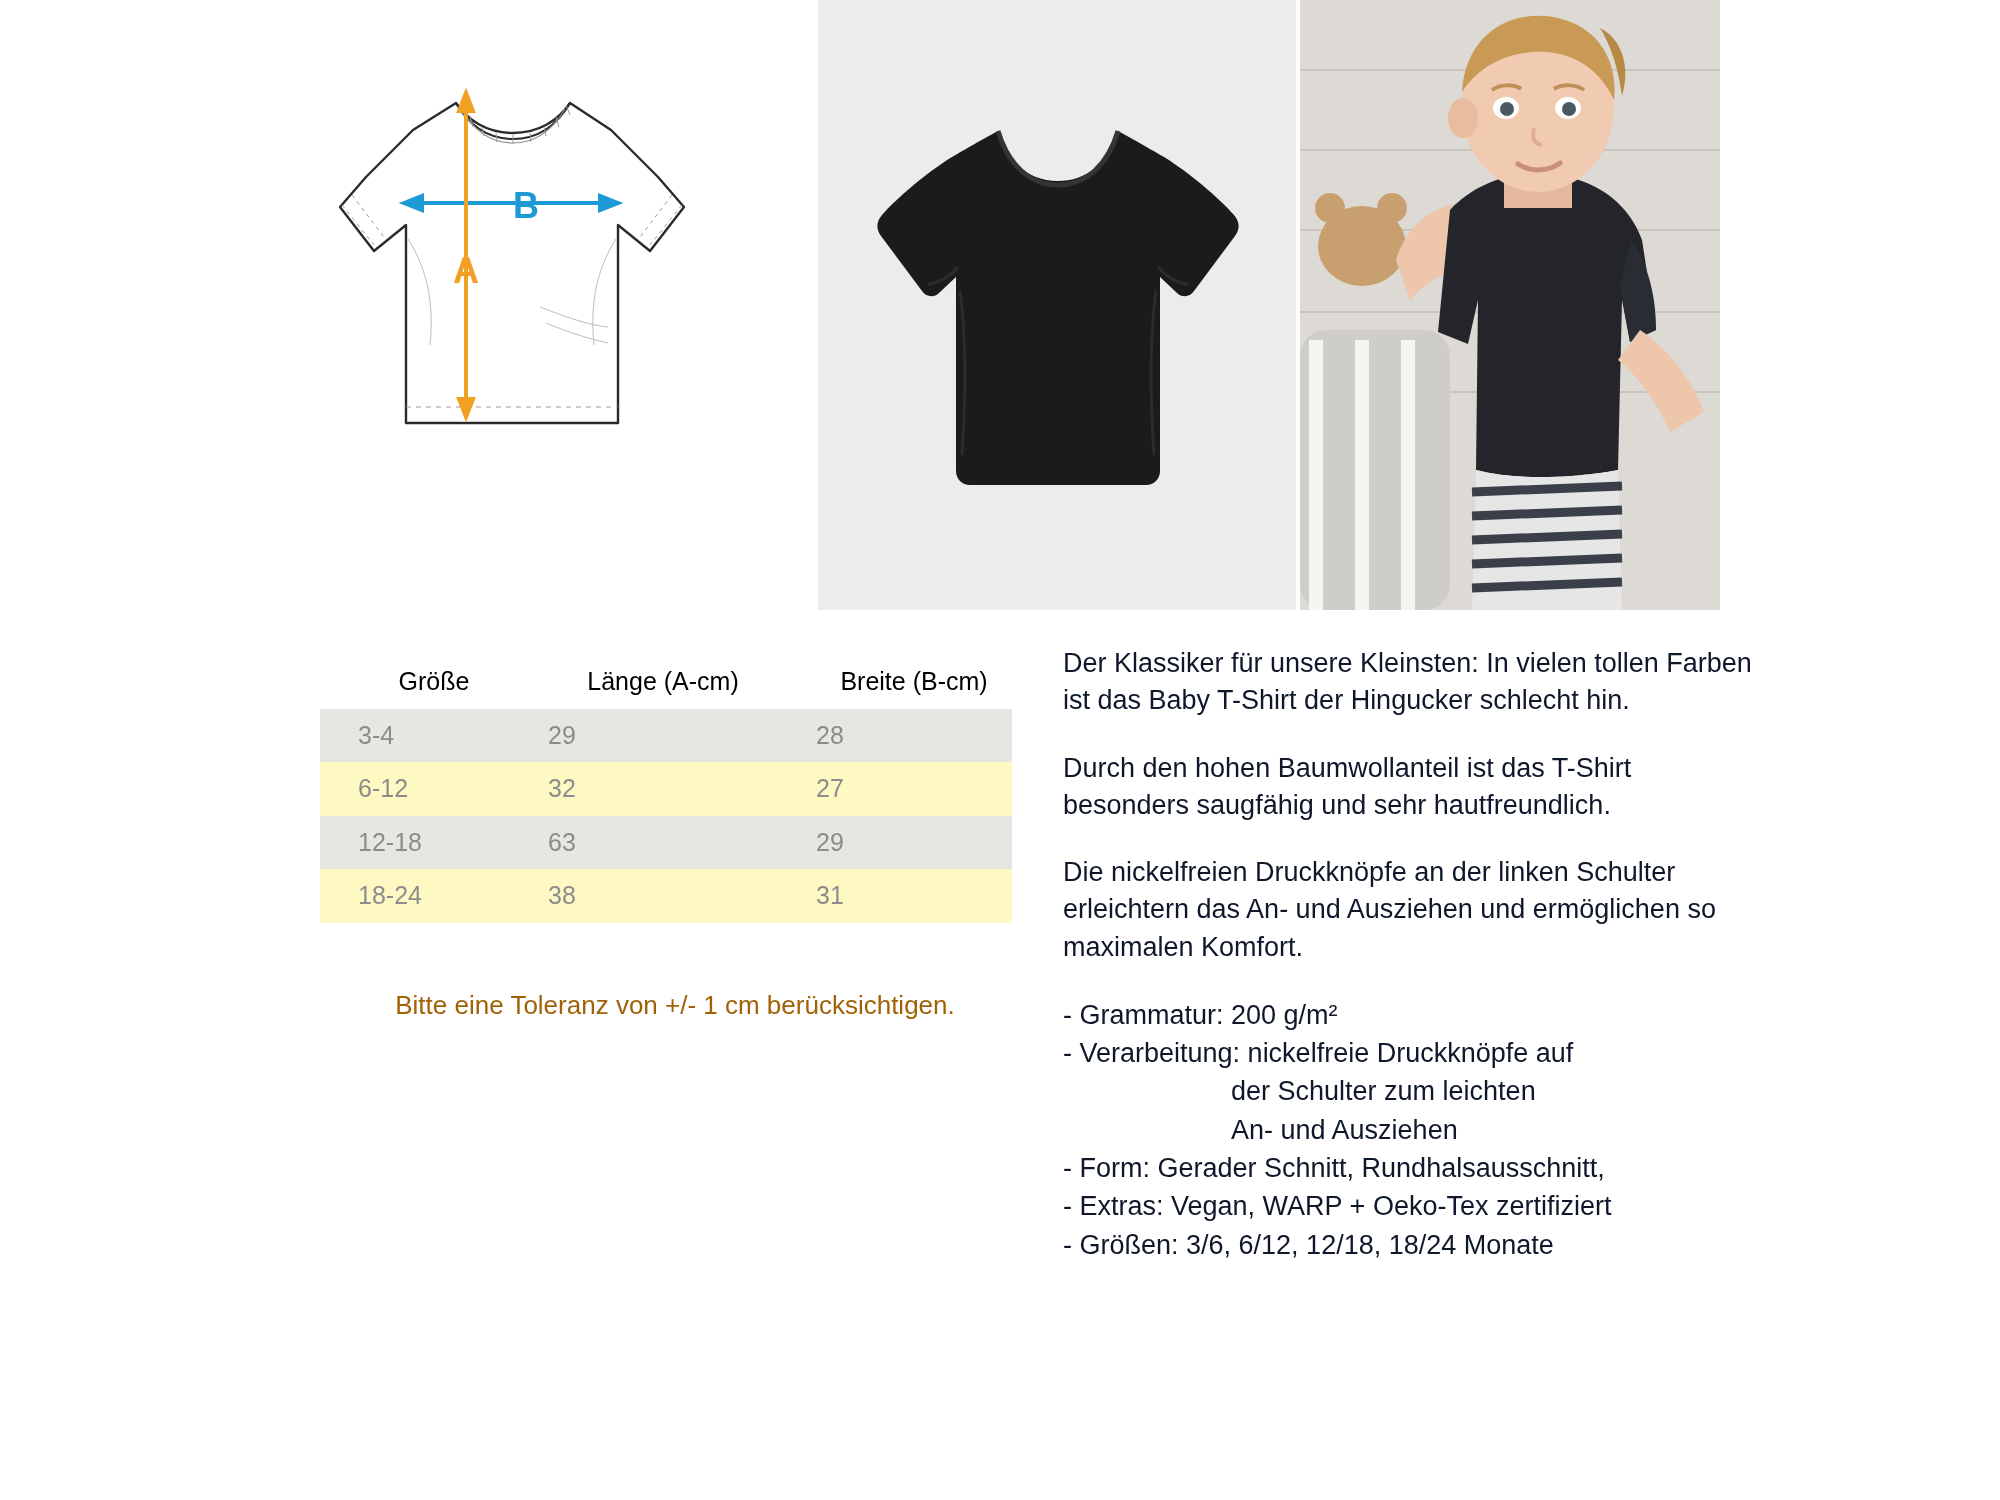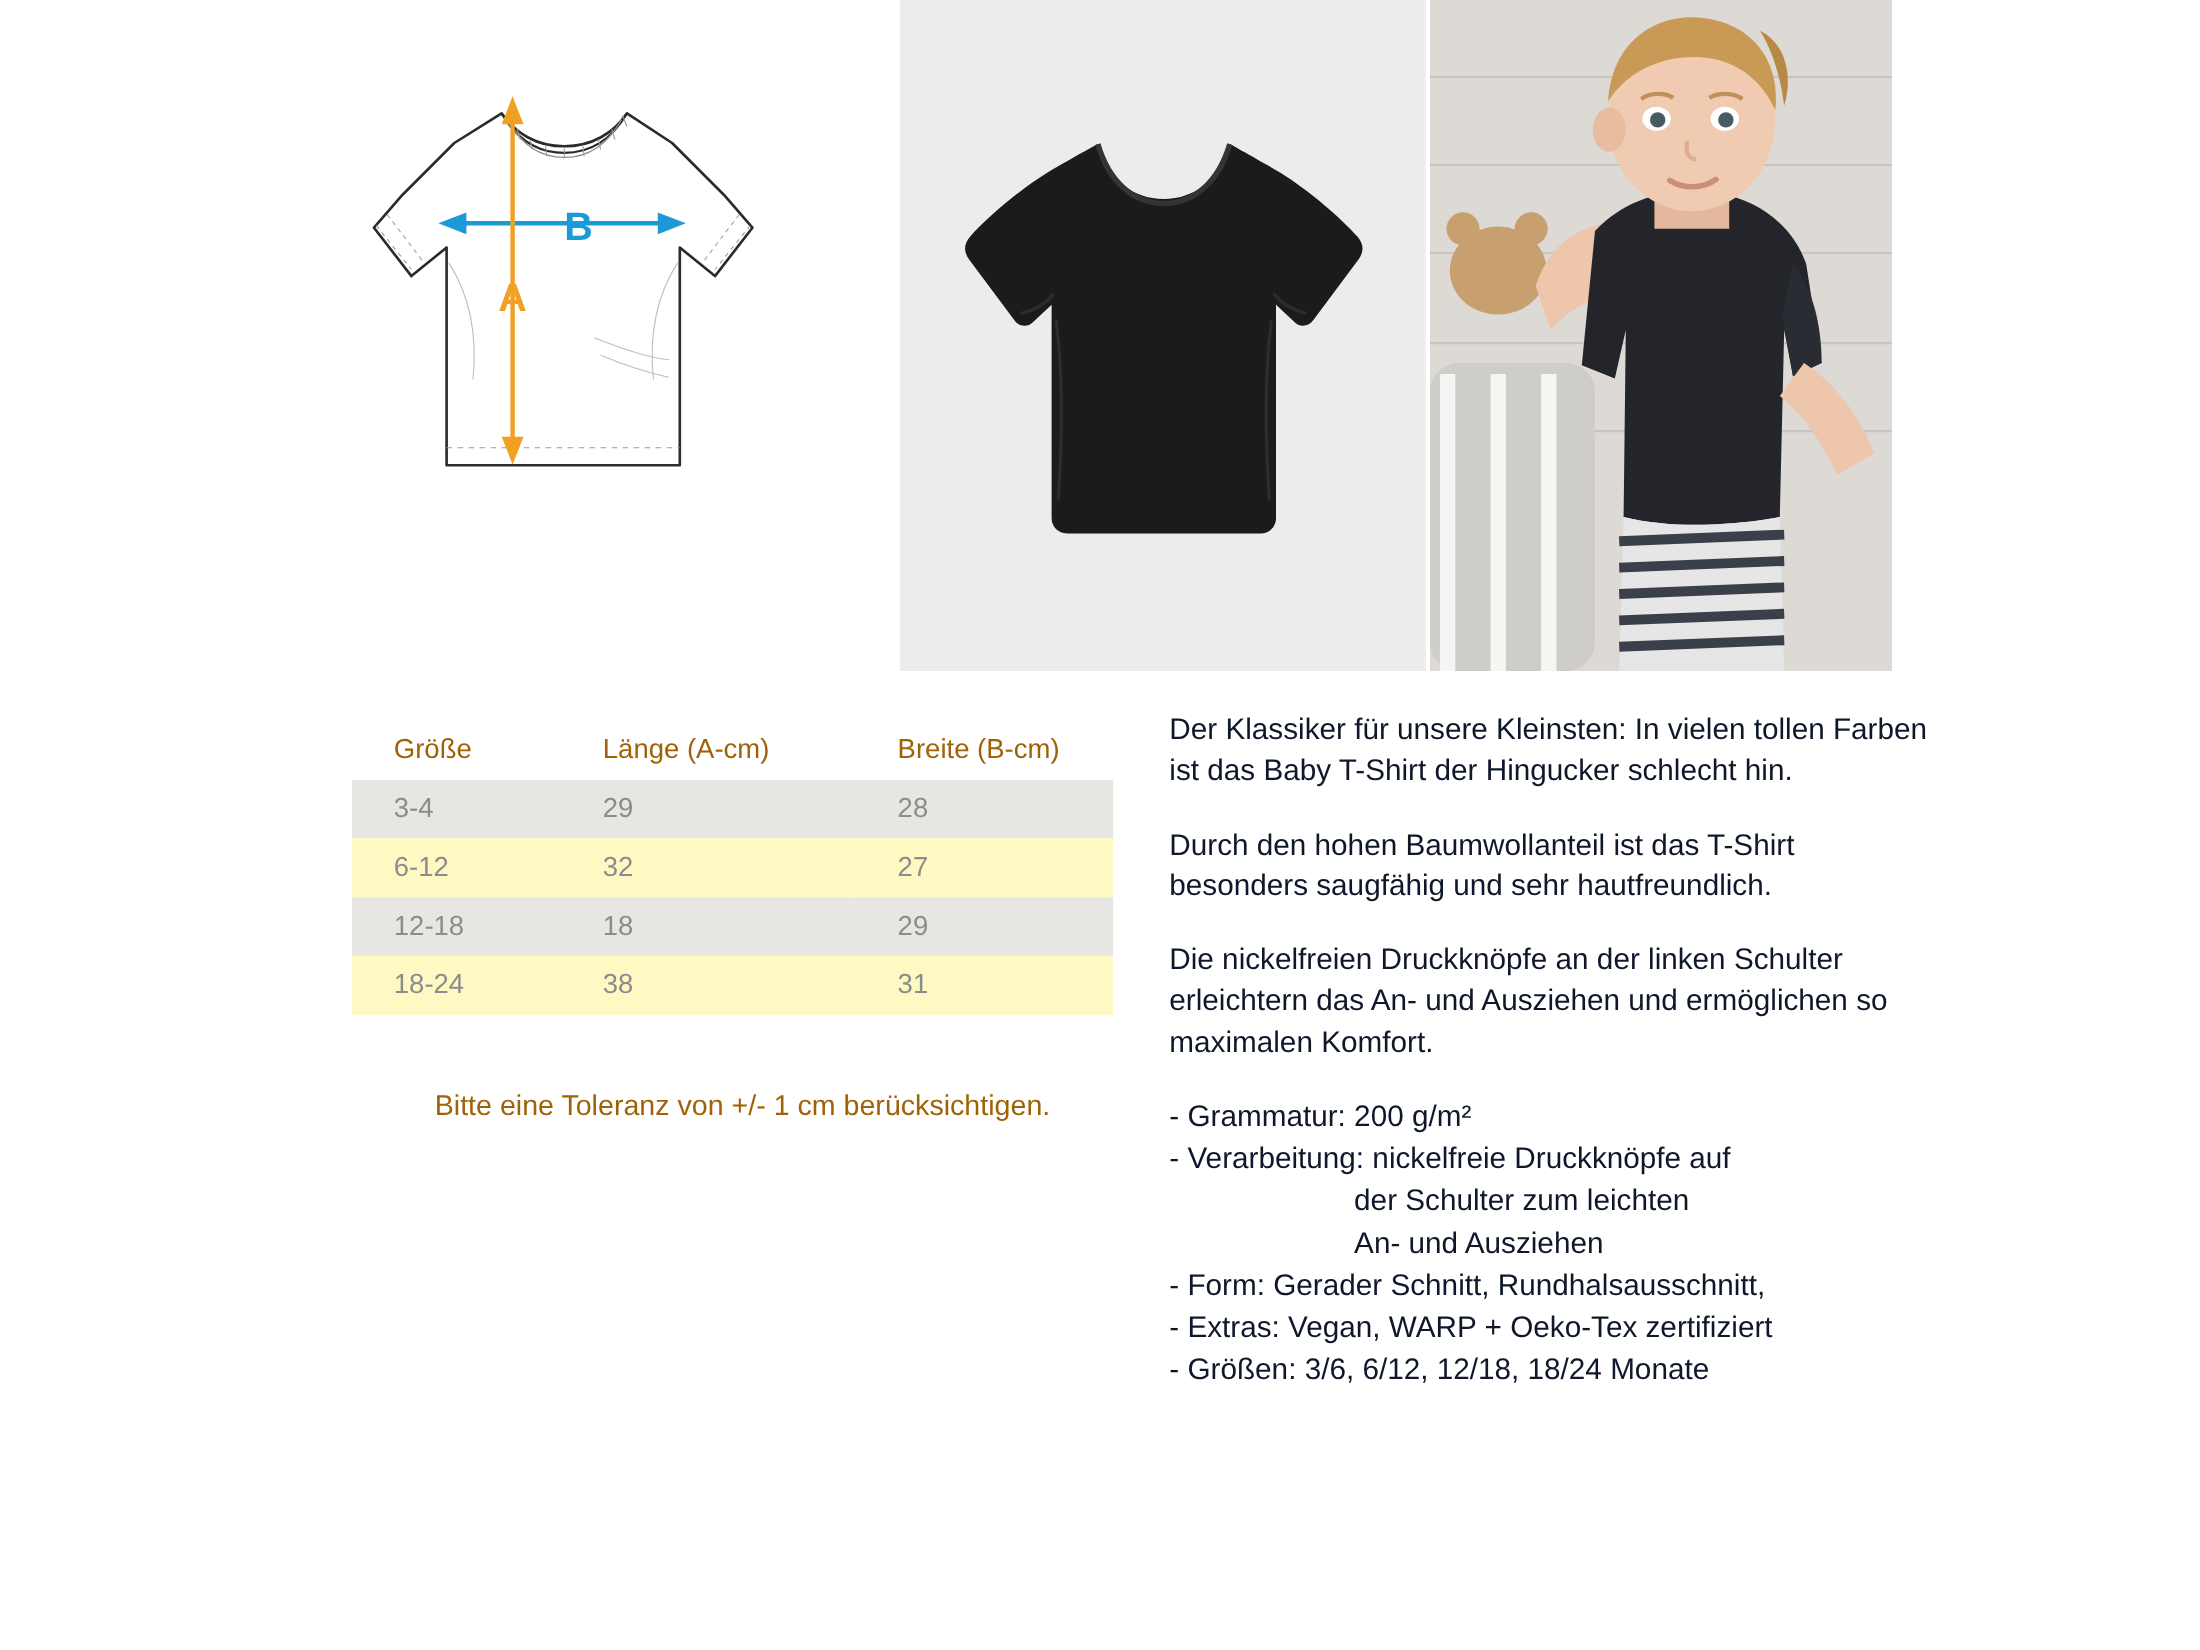--- a/index.html
+++ b/index.html
@@ -86,21 +86,21 @@
     font-size: 25px;
   }
   .size-table th,
   .size-table td {
     text-align: left;
     font-weight: normal;
     color: #8c8c8c;
     padding: 13px 0 13px 38px;
     line-height: 1.1;
   }
-  .size-table th { color: #a16207; }
+  .size-table th { color: #000000; text-align: center; }
   .size-table col.c1 { width: 190px; }
   .size-table col.c2 { width: 268px; }
   .size-table col.c3 { width: 234px; }
   .size-table thead tr { background: #ffffff; }
   .size-table tbody tr.odd  { background: #e8e6e3; }
   .size-table tbody tr.even { background: #fef9c3; }
 
   .tolerance {
     position: absolute;
     left: 325px;
@@ -290,21 +290,21 @@
       <td>29</td>
       <td>28</td>
     </tr>
     <tr class="even">
       <td>6-12</td>
       <td>32</td>
       <td>27</td>
     </tr>
     <tr class="odd">
       <td>12-18</td>
-      <td>18</td>
+      <td>63</td>
       <td>29</td>
     </tr>
     <tr class="even">
       <td>18-24</td>
       <td>38</td>
       <td>31</td>
     </tr>
   </tbody>
 </table>
 

